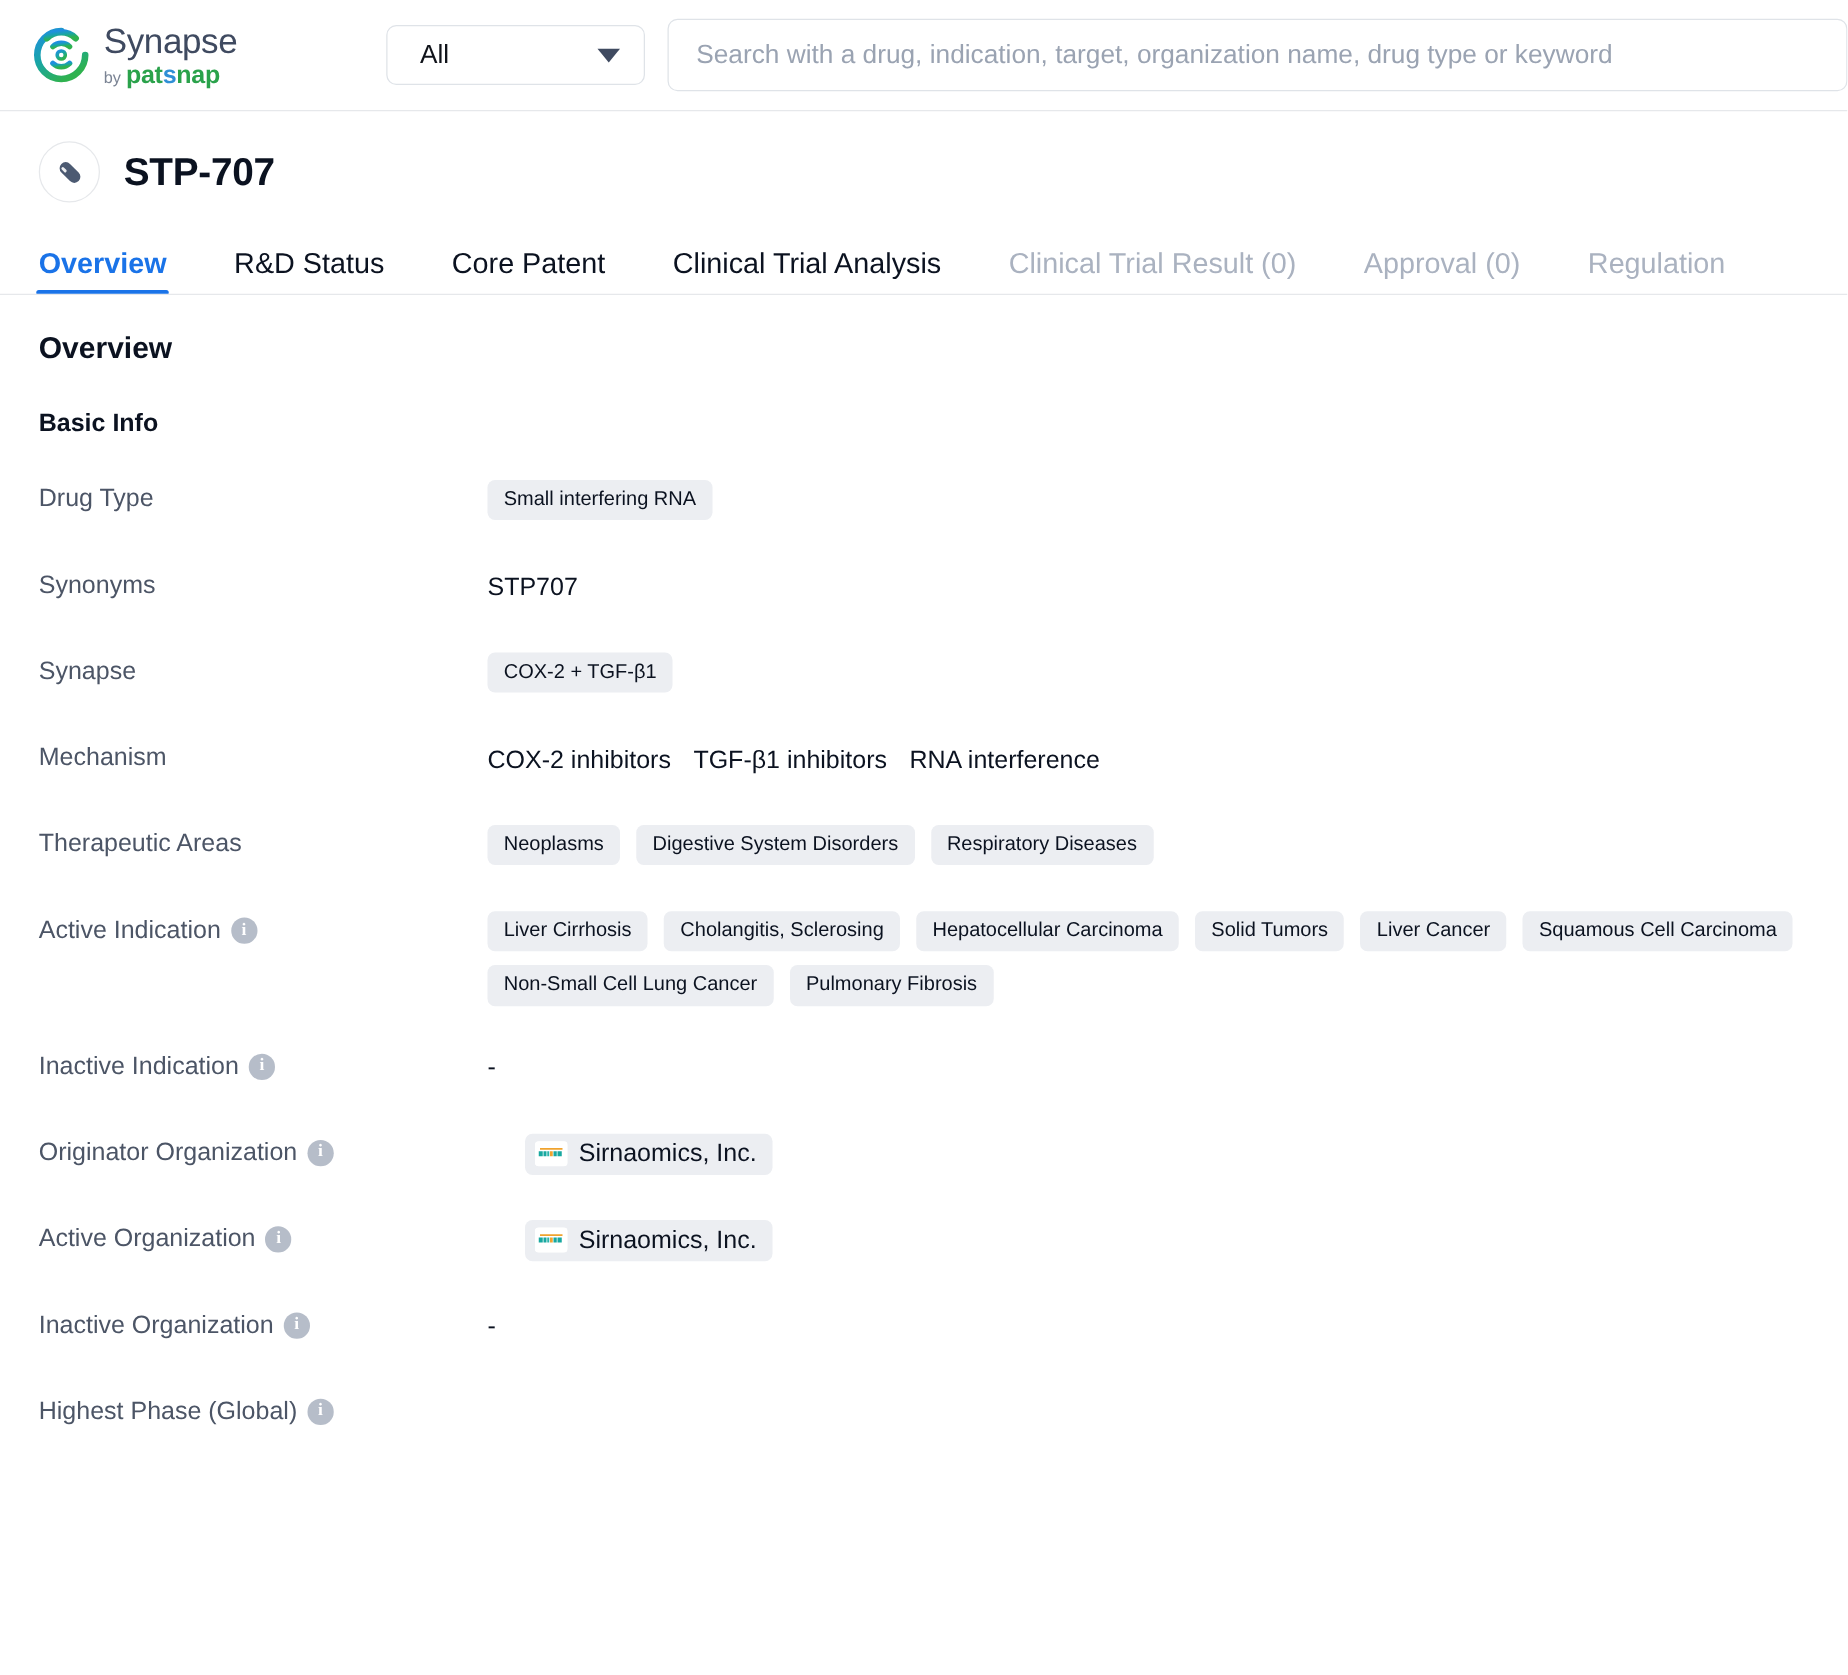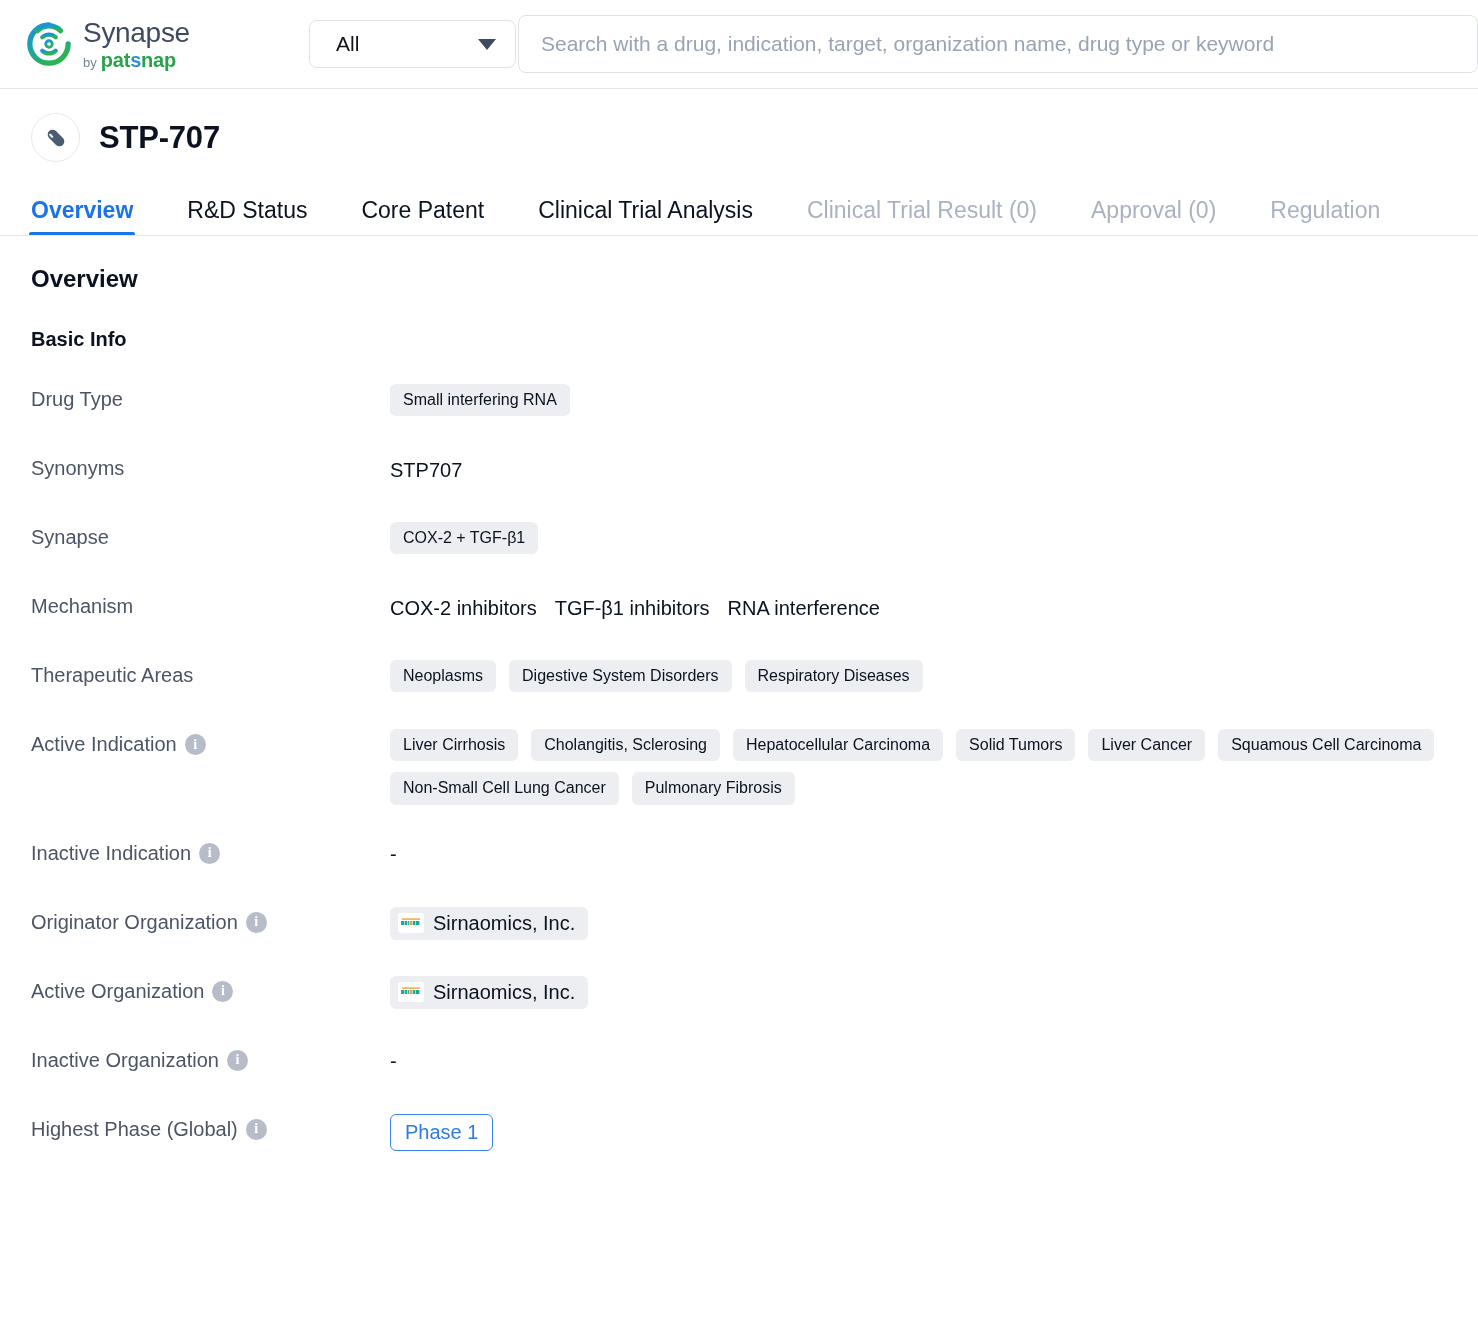--- a/index.html
+++ b/index.html
@@ -43,21 +43,21 @@
     display: flex; align-items: center; justify-content: space-between;
     padding: 0 19px 0 26px; background: #fff; cursor: pointer;
     font-size: 21px; color: #10131a;
   }
   .caret {
     width: 0; height: 0;
     border-left: 9px solid transparent; border-right: 9px solid transparent;
     border-top: 11px solid #3f4a60;
   }
   .searchbox {
-    height: 58px; margin-left: 2px; flex: 1; margin-right: 0;
+    height: 58px; margin-left: 18px; flex: 1; margin-right: 0;
     border: 1px solid #dfe3e8; border-radius: 8px;
     display: flex; align-items: center; padding: 0 20px;
     background: #fff;
   }
   .searchbox input {
     border: 0; outline: 0; width: 100%; background: transparent;
     font-family: "Liberation Sans", sans-serif;
     font-size: 21px; color: #10131a;
   }
   .searchbox input::placeholder { color: #9aa3b2; }
@@ -125,21 +125,21 @@
     padding: 7px 13px; font-size: 16px; color: #0b1220;
     line-height: 1.15; white-space: nowrap; cursor: pointer;
   }
   .plain { font-size: 20px; color: #0b1220; padding-top: 5px; line-height: 1.2; }
   .plain-group { display: flex; gap: 18px; flex-wrap: wrap; }
   .dash { font-size: 20px; color: #0b1220; padding-top: 5px; }
 
   .org-chip {
     background: #eceef2; border-radius: 6px;
     padding: 5px 13px 5px 8px; display: inline-flex; align-items: center; gap: 9px;
-    font-size: 20px; color: #0b1220; cursor: pointer; white-space: nowrap;
+    font-size: 20px; color: #0b1220; cursor: pointer; white-space: nowrap; margin-left: 30px;
   }
   .org-logo {
     width: 26px; height: 20px; border-radius: 3px; background: #fff;
     display: flex; align-items: center; justify-content: center; flex: none;
     overflow: hidden;
   }
 
   .phase-badge {
     border: 1px solid #3b82f6; color: #2f7ce0; background: #fff;
     border-radius: 6px; padding: 6px 14px; font-size: 20px;
@@ -351,18 +351,15 @@
     <div class="value">
       <span class="dash">-</span>
     </div>
   </div>
 
   <div class="row">
     <div class="label">
       <span>Highest Phase (Global)</span>
       <span class="info-icon">i</span>
     </div>
-    <div class="value">
-      <span class="phase-badge">Phase 1</span>
-    </div>
   </div>
 
 </div>
 
 </body></html>

